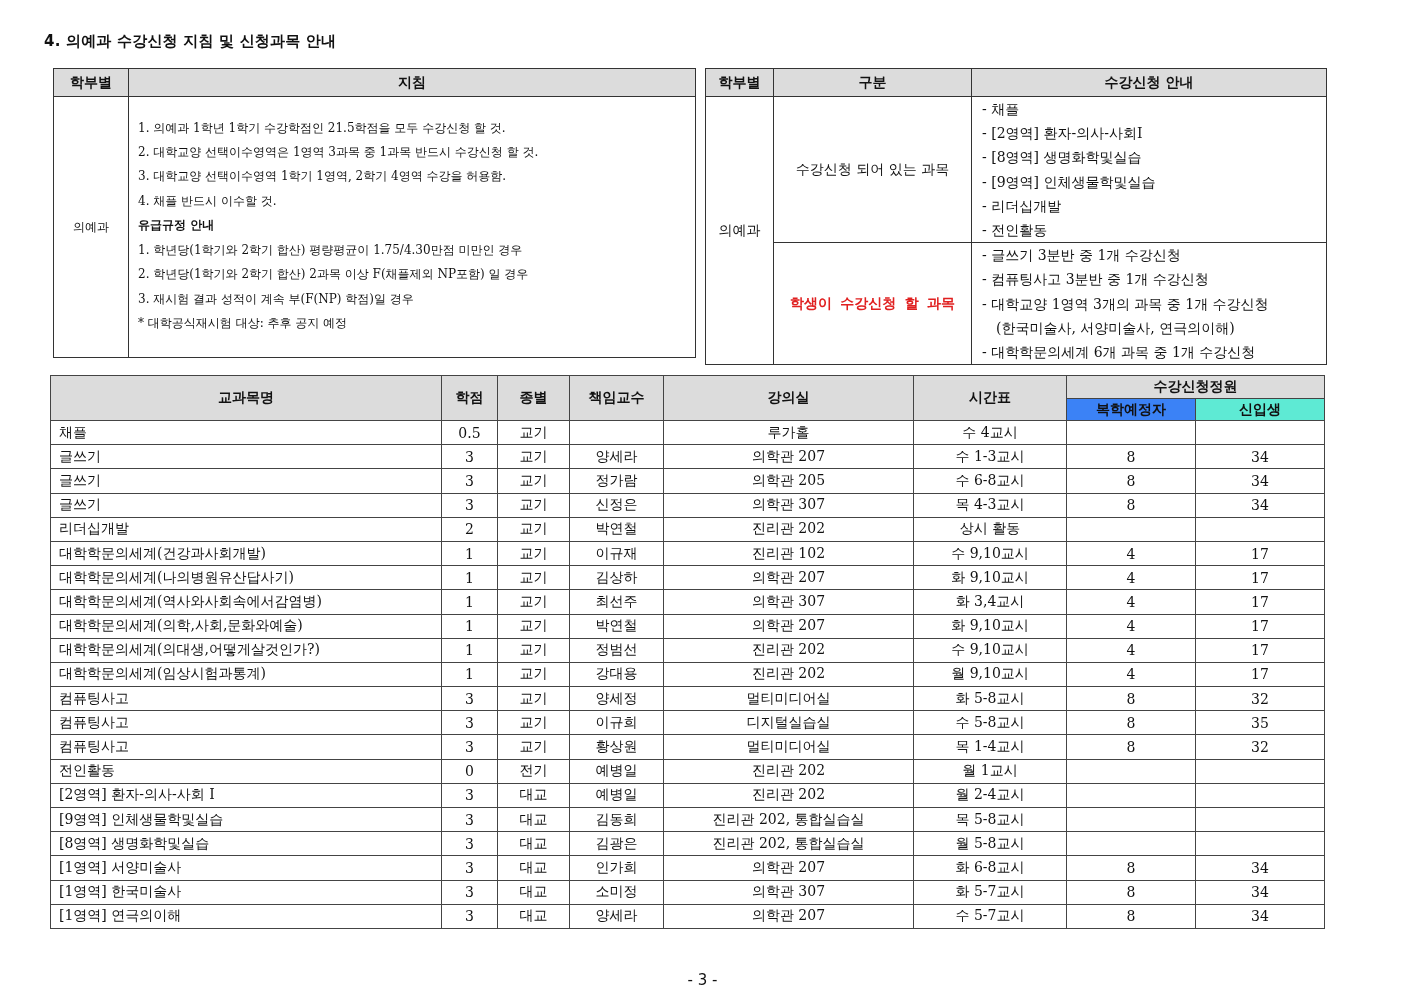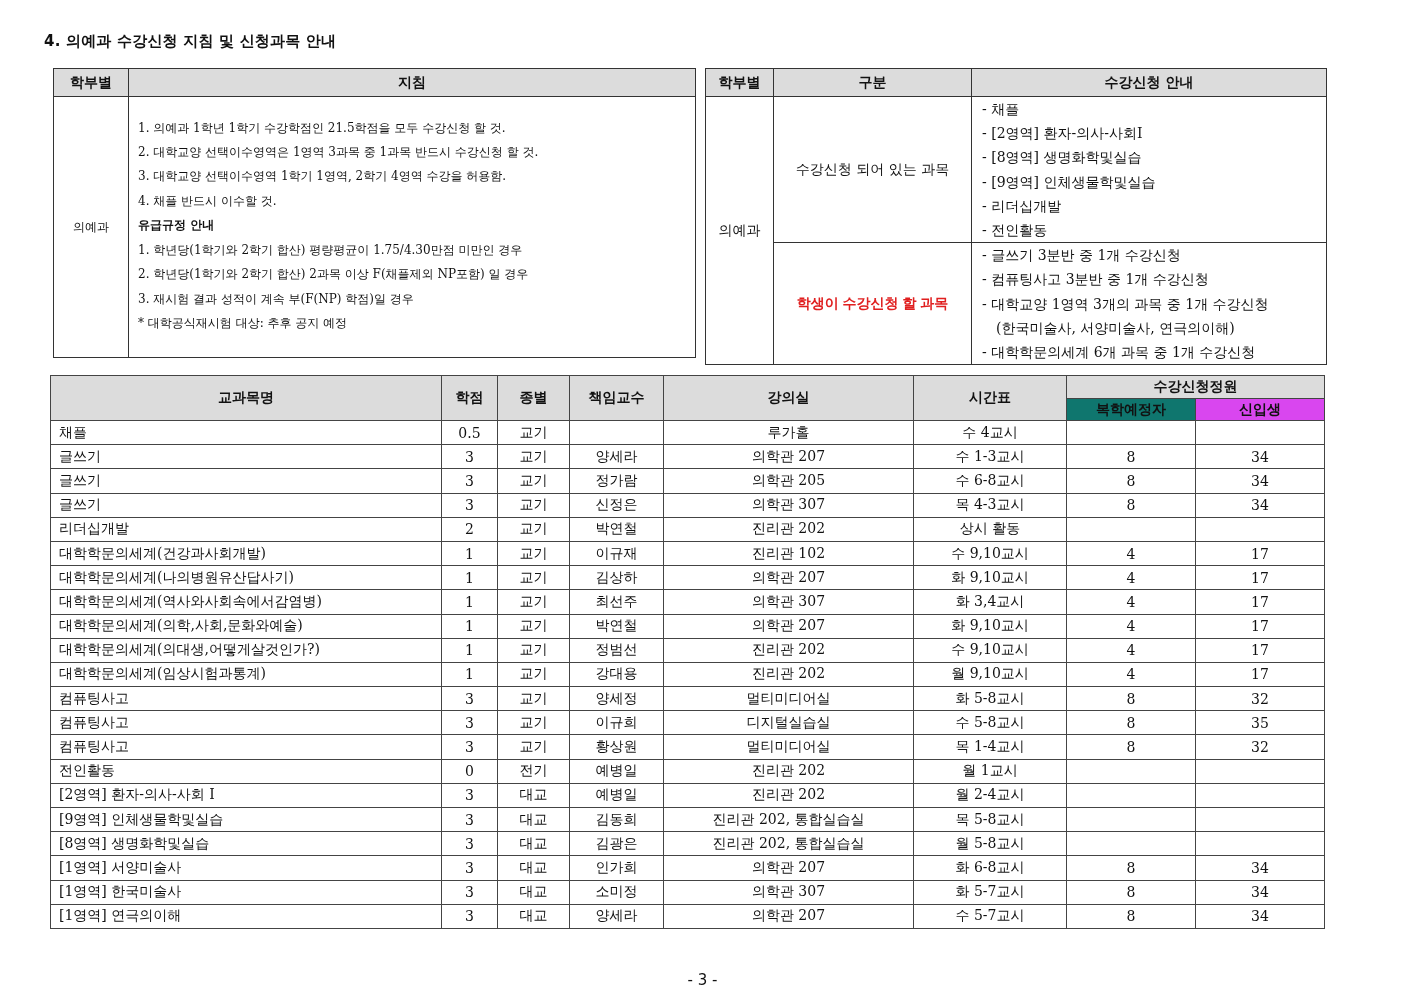--- a/index.html
+++ b/index.html
@@ -32,33 +32,33 @@
   
   #info-table { left: 705px; top: 68px; width: 622px; height: 290px; border: 1.5px solid #222; }
   #info-table th {
     background: #dcdcdc; height: 27px; border: 1px solid #333;
     font-family: "DejaVu Sans", "Liberation Sans", sans-serif; font-weight: bold; font-size: 14px;
   }
   #info-table td { border: 1px solid #333; font-size: 14px; }
   #info-table td.dept { text-align: center; vertical-align: middle; }
   #info-table td.cat { text-align: center; vertical-align: middle; }
   #info-table td.cat.red {
-    color: #e02020; font-family: Liberation Sans, sans-serif; font-weight: bold;
+    color: #e02020; font-family: Liberation Mono, monospace; font-weight: bold;
   }
   #info-table td.list { padding-left: 10px; line-height: 24.2px; vertical-align: top; }
   .indent { padding-left: 14px; }
 
   
   #course-table { left: 50px; top: 375px; width: 1274px; border: 1.5px solid #222; }
   #course-table th {
     background: #dcdcdc; border: 1px solid #444;
     font-family: "DejaVu Sans", "Liberation Sans", sans-serif; font-weight: bold; font-size: 14px;
   }
-  #course-table th.sub-green { background: #0f766e; height: 21px; }
-  #course-table th.sub-yellow { background: #d946ef; height: 21px; }
+  #course-table th.sub-green { background: #3b82f6; height: 21px; }
+  #course-table th.sub-yellow { background: #5eead4; height: 21px; }
   #course-table th.grp { height: 22px; }
   #course-table td {
     border: 1px solid #444; height: 23.2px; font-size: 14px; text-align: center; white-space: nowrap;
   }
   #course-table td.name { text-align: left; padding-left: 8px; }
 
   .page-num {
     position: absolute; top: 971px; left: 0; width: 1405px; text-align: center;
     font-family: "DejaVu Sans", "Liberation Sans", sans-serif; font-size: 15px;
   }

